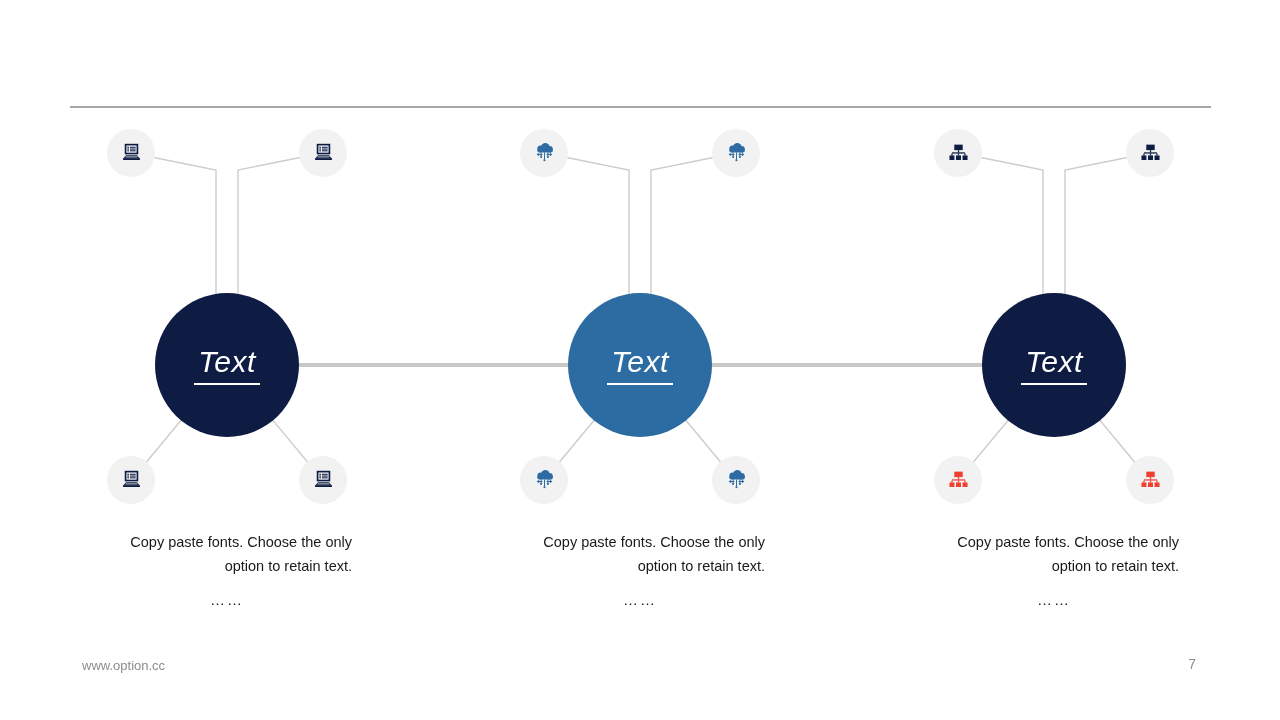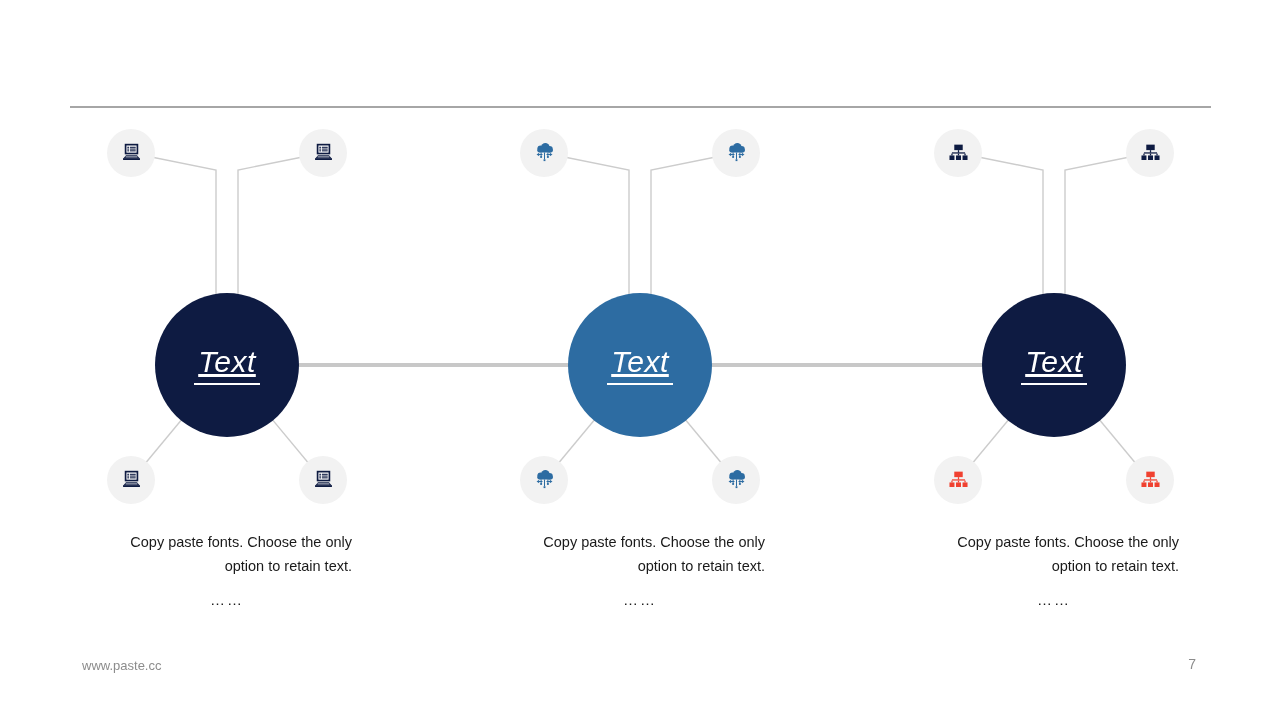--- a/index.html
+++ b/index.html
@@ -48,21 +48,20 @@
     background:var(--circle,#0e1b42);
     display:flex;align-items:center;justify-content:center;
   }
   .hub-label{
     color:#ffffff;
     font-size:30px;
     font-style:italic;
     border-bottom:2px solid #ffffff;
     padding:0 4px 4px 4px;
     letter-spacing:0.5px;
-    text-decoration:underline;
   }
   .description{
     position:absolute;top:401px;left:50%;transform:translateX(-50%);
     width:250px;
     text-align:right;
     font-size:14.5px;
     line-height:24px;
     color:var(--text-dark,#1a1a1a);
   }
   .ellipsis{
@@ -310,16 +309,16 @@
         <rect x="23" y="16.1" width="1.5" height="2.2"></rect>
         <rect x="5.3" y="18.3" width="5.9" height="5.4"></rect>
         <rect x="13.05" y="18.3" width="5.9" height="5.4"></rect>
         <rect x="20.8" y="18.3" width="5.9" height="5.4"></rect>
       </svg>
     </div>
     <div class="description">Copy paste fonts. Choose the only option to retain text.</div>
     <div class="ellipsis">……</div>
   </div>
 
-  <div class="footer-site">www.paste.cc</div>
+  <div class="footer-site">www.option.cc</div>
   <div class="footer-page">7</div>
 
 </div>
 
 </body></html>

